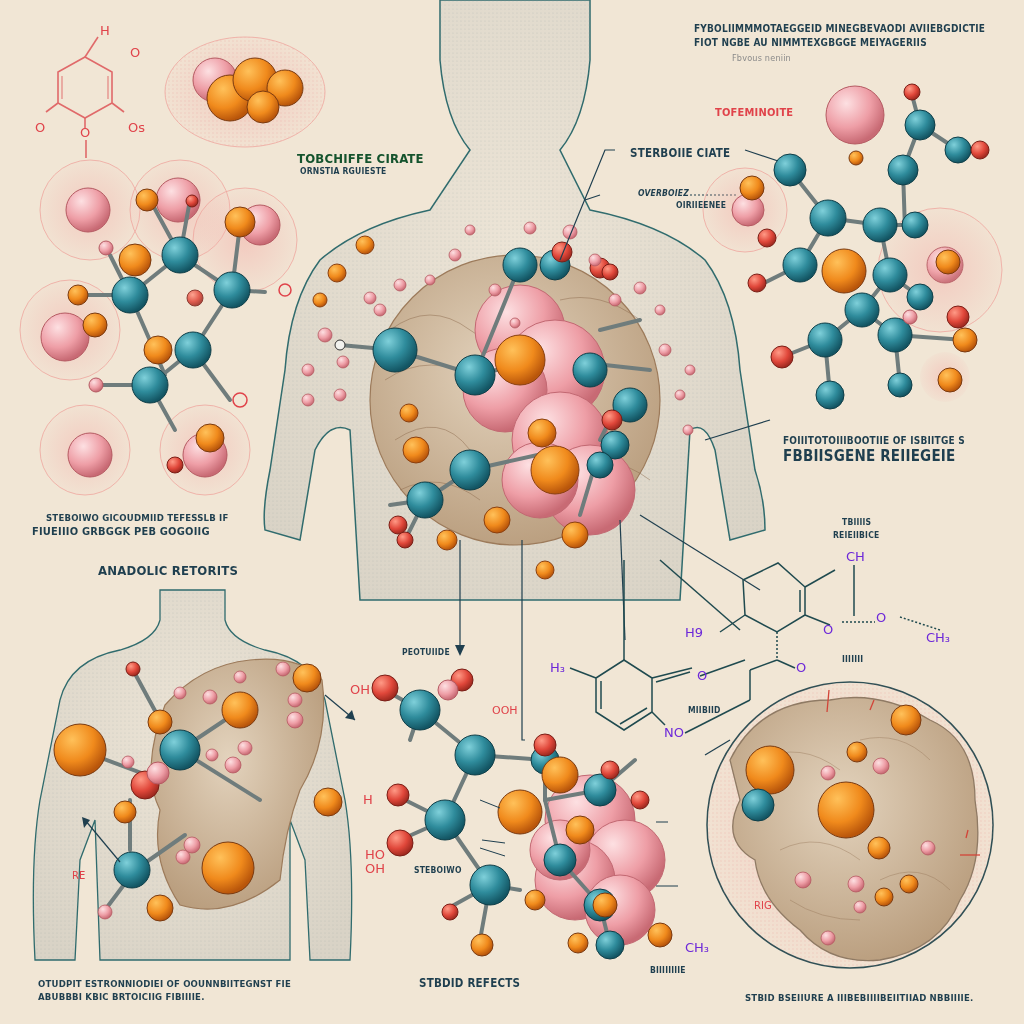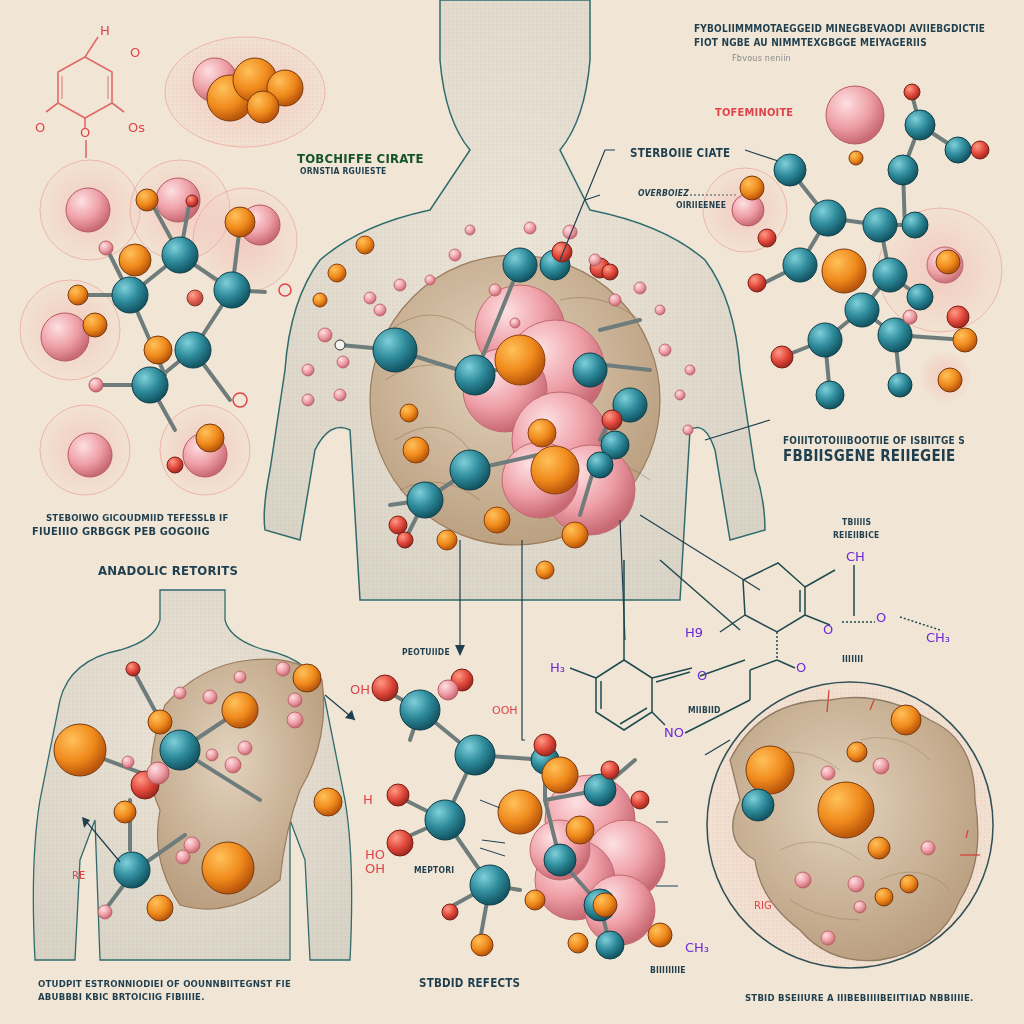--- a/index.html
+++ b/index.html
@@ -526,19 +526,19 @@
 <div class="chem" style="left:926px;top:630px;">CH₃</div>
 <div class="chem" style="left:664px;top:725px;">NO</div>
 <div class="lbl tiny" style="left:688px;top:706px;">MIIBIID</div>
 <div class="lbl tiny" style="left:842px;top:655px;">IIIIIII</div>
 
 <div class="chem red" style="left:350px;top:682px;">OH</div>
 <div class="chem red" style="left:466px;top:704px;font-size:11px;margin-left:26px;">OOH</div>
 <div class="chem red" style="left:363px;top:792px;">H</div>
 <div class="chem red" style="left:365px;top:847px;">HO</div>
 <div class="chem red" style="left:365px;top:861px;">OH</div>
-<div class="lbl tiny" style="left:414px;top:866px;">MEPTORI</div>
+<div class="lbl tiny" style="left:414px;top:866px;">STEBOIWO</div>
 <div class="chem" style="left:685px;top:940px;">CH₃</div>
 <div class="lbl tiny" style="left:650px;top:966px;text-align:right;">BIIIIIIIIE</div>
 
 <div class="chem red" style="left:72px;top:870px;font-size:10px;">RE</div>
 <div class="chem red" style="left:754px;top:900px;font-size:10px;">RIG</div>
 </div>
 
 </body></html>

